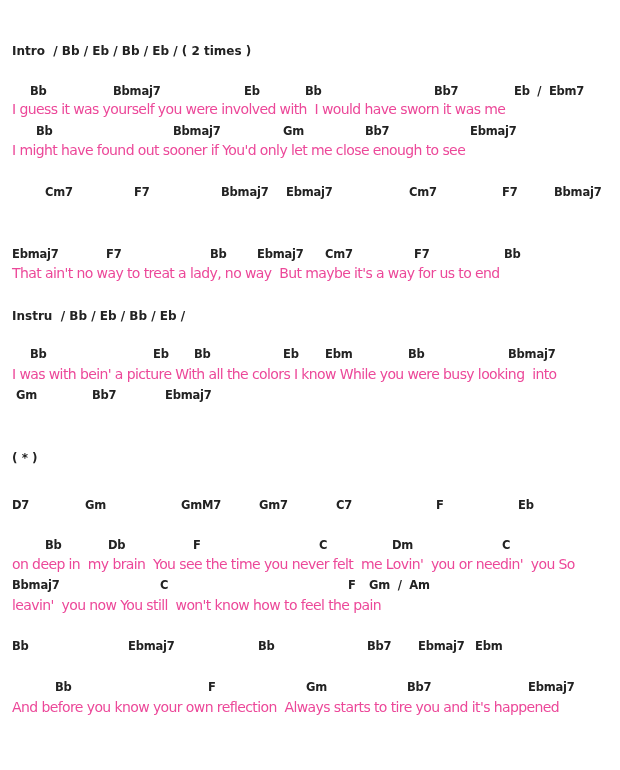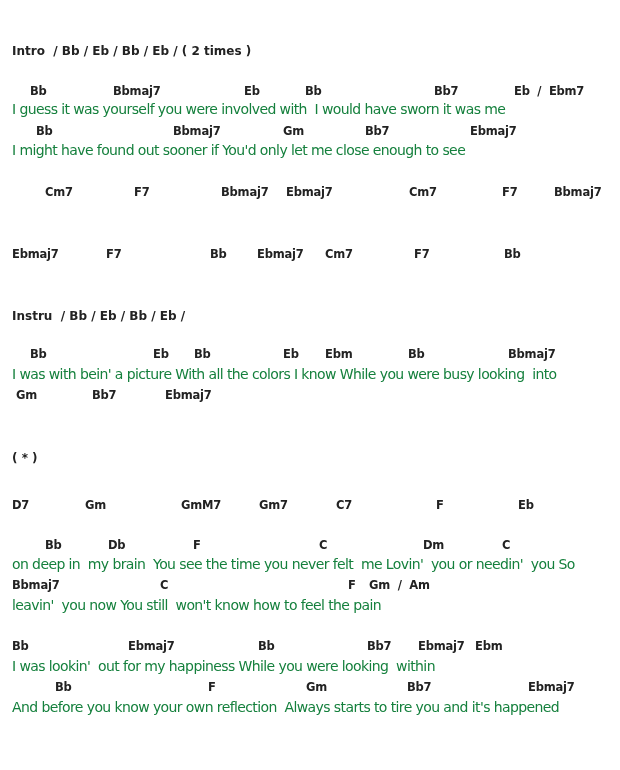--- a/index.html
+++ b/index.html
@@ -8,21 +8,21 @@
     .row { position: absolute; left: 0; width: 620px; height: 18px; }
     .chord {
       position: absolute; top: 0;
       font-family: "DejaVu Sans", sans-serif;
       font-weight: bold; font-size: 11.5px; color: #222222;
       white-space: pre; letter-spacing: -0.2px;
     }
     .lyric {
       position: absolute; top: 0; left: 12px;
       font-family: "DejaVu Sans", sans-serif;
-      font-size: 14px; color: #15803d;
+      font-size: 14px; color: #ec4899;
       white-space: pre; letter-spacing: -0.6px;
     }
     .header {
       position: absolute; left: 12px;
       font-family: "DejaVu Sans", sans-serif;
       font-weight: bold; font-size: 12px; color: #222222;
       white-space: pre;
     }
   </style>
 </head>
@@ -65,20 +65,23 @@
   </div>
   <div class="row" style="top:218px">
     <span class="chord" style="left:12px">Ebmaj7</span>
     <span class="chord" style="left:106px">F7</span>
     <span class="chord" style="left:210px">Bb</span>
     <span class="chord" style="left:257px">Ebmaj7</span>
     <span class="chord" style="left:325px">Cm7</span>
     <span class="chord" style="left:414px">F7</span>
     <span class="chord" style="left:504px">Bb</span>
   </div>
+  <div class="row" style="top:236px">
+    <span class="lyric">That ain't no way to treat a lady, no way  But maybe it's a way for us to end</span>
+  </div>
 
   <div class="header" style="top:280px">Instru  / Bb / Eb / Bb / Eb /</div>
 
   <div class="row" style="top:318px">
     <span class="chord" style="left:30px">Bb</span>
     <span class="chord" style="left:153px">Eb</span>
     <span class="chord" style="left:194px">Bb</span>
     <span class="chord" style="left:283px">Eb</span>
     <span class="chord" style="left:325px">Ebm</span>
     <span class="chord" style="left:408px">Bb</span>
@@ -102,21 +105,21 @@
     <span class="chord" style="left:259px">Gm7</span>
     <span class="chord" style="left:336px">C7</span>
     <span class="chord" style="left:436px">F</span>
     <span class="chord" style="left:518px">Eb</span>
   </div>
   <div class="row" style="top:509px">
     <span class="chord" style="left:45px">Bb</span>
     <span class="chord" style="left:108px">Db</span>
     <span class="chord" style="left:193px">F</span>
     <span class="chord" style="left:319px">C</span>
-    <span class="chord" style="left:423px">Dm</span>
+    <span class="chord" style="left:392px">Dm</span>
     <span class="chord" style="left:502px">C</span>
   </div>
   <div class="row" style="top:527px">
     <span class="lyric">on deep in  my brain  You see the time you never felt  me Lovin'  you or needin'  you So</span>
   </div>
   <div class="row" style="top:549px">
     <span class="chord" style="left:12px">Bbmaj7</span>
     <span class="chord" style="left:160px">C</span>
     <span class="chord" style="left:348px">F</span>
     <span class="chord" style="left:369px">Gm  /  Am</span>
@@ -126,23 +129,20 @@
   </div>
 
   <div class="row" style="top:610px">
     <span class="chord" style="left:12px">Bb</span>
     <span class="chord" style="left:128px">Ebmaj7</span>
     <span class="chord" style="left:258px">Bb</span>
     <span class="chord" style="left:367px">Bb7</span>
     <span class="chord" style="left:418px">Ebmaj7</span>
     <span class="chord" style="left:475px">Ebm</span>
   </div>
-  <div class="row" style="top:629px">
-    <span class="lyric">I was lookin'  out for my happiness While you were looking  within</span>
-  </div>
   <div class="row" style="top:651px">
     <span class="chord" style="left:55px">Bb</span>
     <span class="chord" style="left:208px">F</span>
     <span class="chord" style="left:306px">Gm</span>
     <span class="chord" style="left:407px">Bb7</span>
     <span class="chord" style="left:528px">Ebmaj7</span>
   </div>
   <div class="row" style="top:670px">
     <span class="lyric">And before you know your own reflection  Always starts to tire you and it's happened</span>
   </div>

